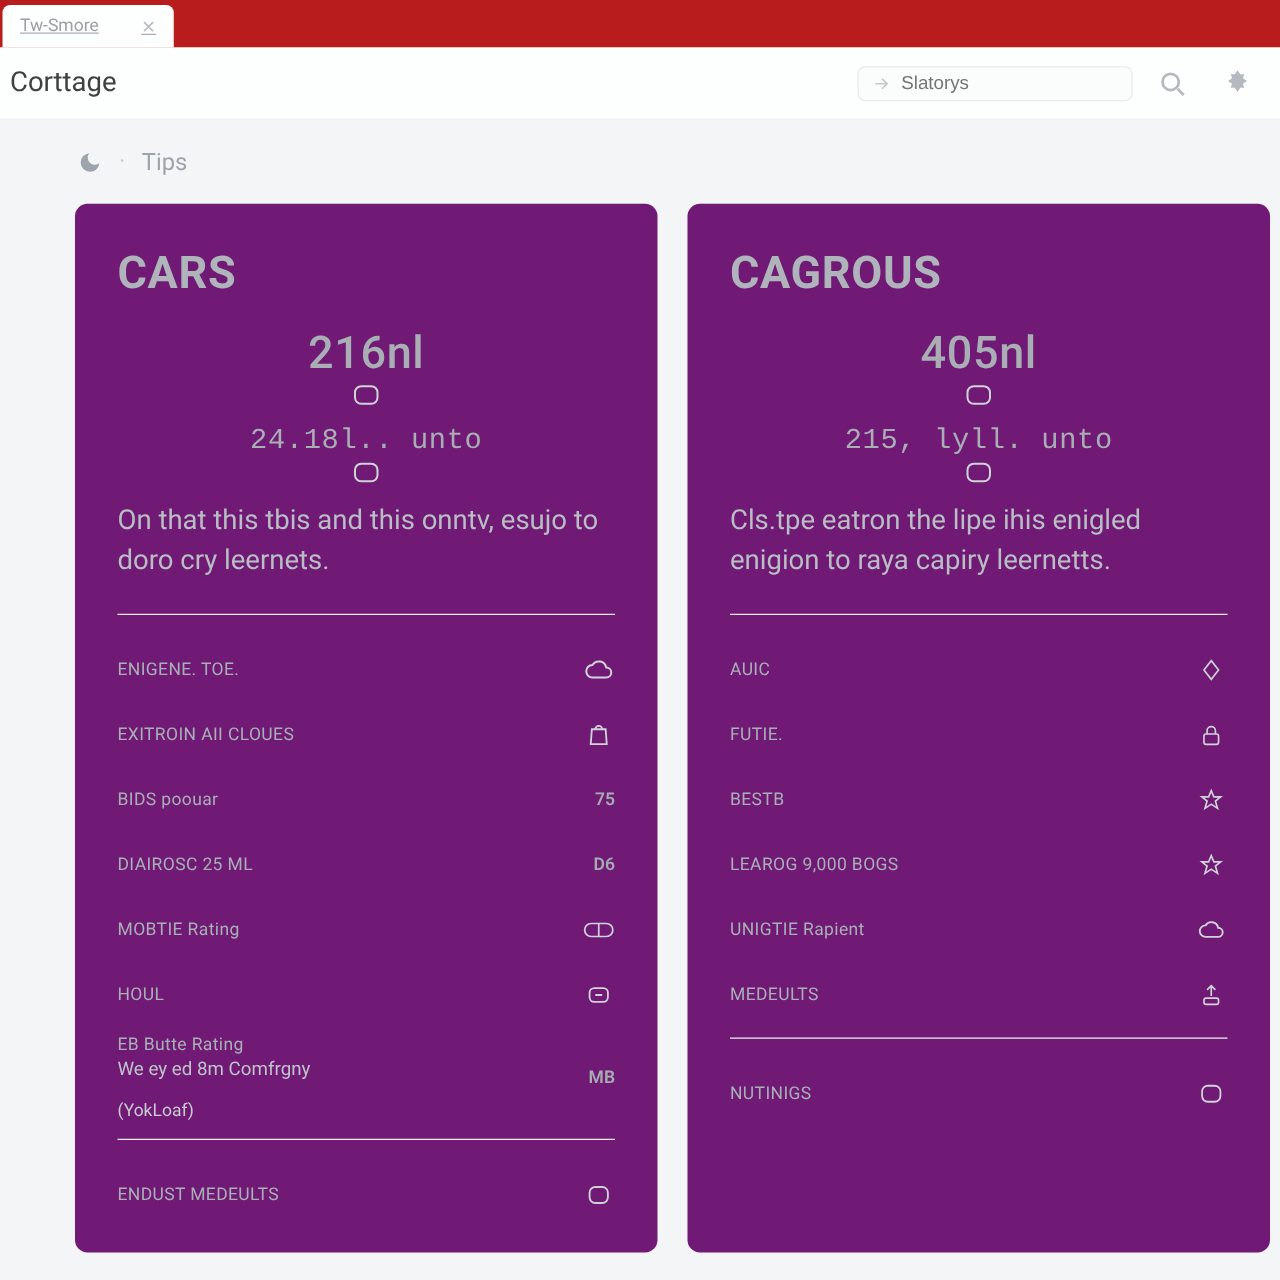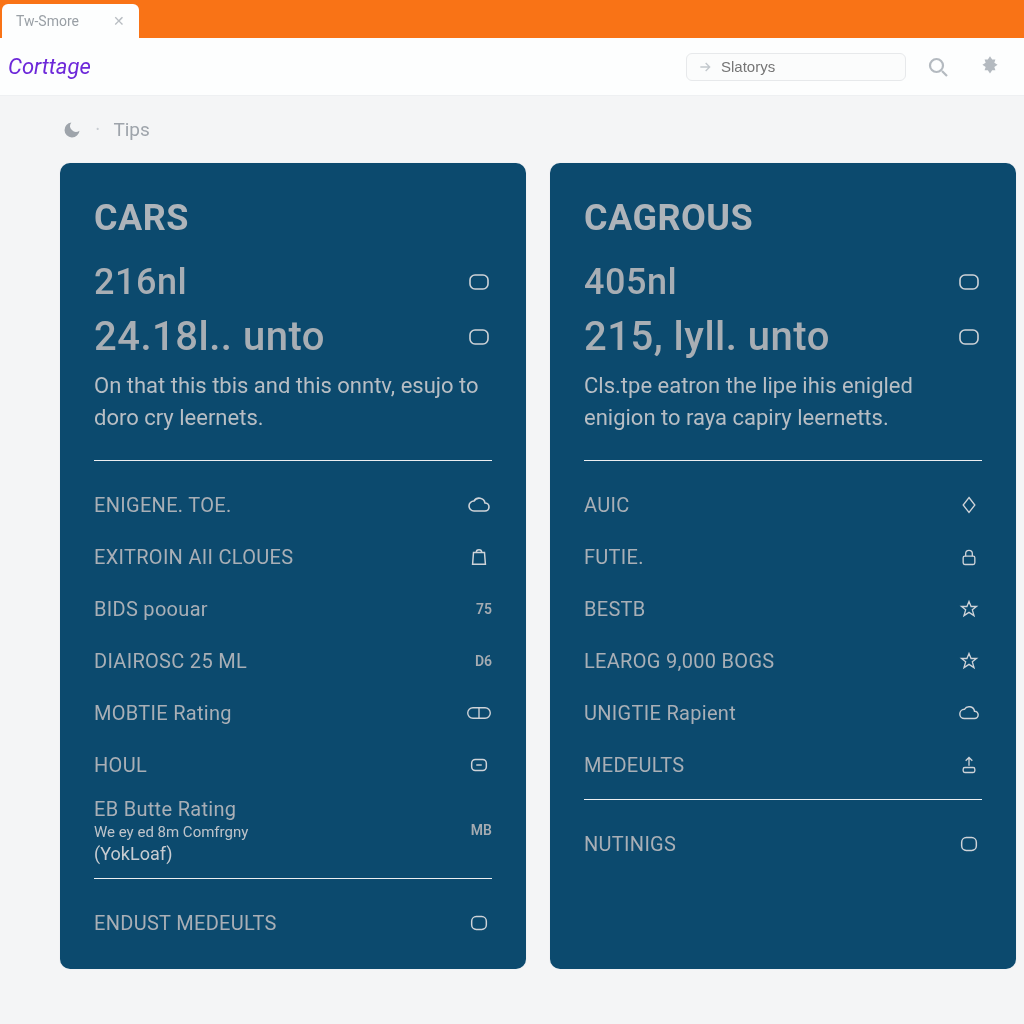--- a/index.html
+++ b/index.html
@@ -7,23 +7,24 @@
     width: 1024px;
     height: 1024px;
     font-family: -apple-system, BlinkMacSystemFont, "Segoe UI", Roboto, Arial, sans-serif;
     background: #f4f5f6;
     color: #a7adb3;
     overflow: hidden;
   }
   
   .tabstrip {
     height: 38px;
-    background: #f97316;
+    background: #b91c1c;
     display: flex;
     align-items: flex-end;
+    text-decoration: underline;
   }
   .tab {
     background: #fdfefe;
     height: 34px;
     border-radius: 6px 6px 0 0;
     padding: 0 14px;
     display: flex;
     align-items: center;
     gap: 34px;
     font-size: 14px;
@@ -41,23 +42,22 @@
     height: 58px;
     background: #fdfefe;
     border-bottom: 1px solid #eef0f2;
     display: flex;
     align-items: center;
     padding: 0 14px 0 8px;
     gap: 12px;
   }
   .app-title {
     font-size: 22px;
-    color: #6d28d9;
+    color: #404040;
     flex: 0 0 auto;
-    font-style: italic;
   }
   .topbar-spacer { flex: 1; }
   .searchbox {
     width: 220px;
     height: 28px;
     border: 1px solid #e7e9eb;
     border-radius: 6px;
     background: #fbfcfc;
     display: flex;
     align-items: center;
@@ -95,46 +95,47 @@
   }
   .crumb-dot { font-size: 10px; color: #c8ccd1; }
 
   
   .cards {
     display: flex;
     gap: 24px;
     padding: 12px 8px 0 60px;
   }
   .card {
-    background: #0c4a6e;
+    background: #701a75;
     border-radius: 10px;
     width: 470px;
     padding: 34px 34px 20px 34px;
     box-shadow: 0 0 0 1px #f1f2f4;
   }
   .card h1 {
     font-size: 36px;
     font-weight: 700;
     letter-spacing: 0.5px;
     color: #aeb4ba;
     margin-bottom: 22px;
   }
   .big-row {
     display: flex;
     align-items: center;
     justify-content: space-between;
     margin-bottom: 10px;
+    flex-direction: column;
   }
   .big-val {
     font-size: 36px;
     font-weight: 500;
     color: #a8aeb4;
     letter-spacing: 0.5px;
   }
-  .big-val.secondary { font-size: 40px; }
+  .big-val.secondary { font-size: 23px; font-family: Liberation Mono, monospace; }
   .row-icon {
     width: 26px;
     height: 26px;
     display: flex;
     align-items: center;
     justify-content: center;
     color: #cfd3d8;
   }
   .card-desc {
     font-size: 22px;
@@ -148,33 +149,33 @@
     margin: 8px 0 18px 0;
   }
   .item-row {
     display: flex;
     align-items: center;
     justify-content: space-between;
     min-height: 52px;
     padding: 6px 0;
   }
   .item-label {
-    font-size: 20px;
+    font-size: 14px;
     letter-spacing: 0.3px;
     color: #a9afb6;
   }
   .item-sub {
     font-size: 15px;
     color: #bfc4ca;
     margin-top: 2px;
   }
   .item-sub2 {
-    font-size: 18px;
+    font-size: 14px;
     color: #c8ccd1;
-    margin-top: 2px;
+    margin-top: 17px;
   }
   .item-val {
     font-size: 14px;
     font-weight: 600;
     color: #a6acb2;
   }
   svg { display: block; }
 </style>
 </head>
 <body>

